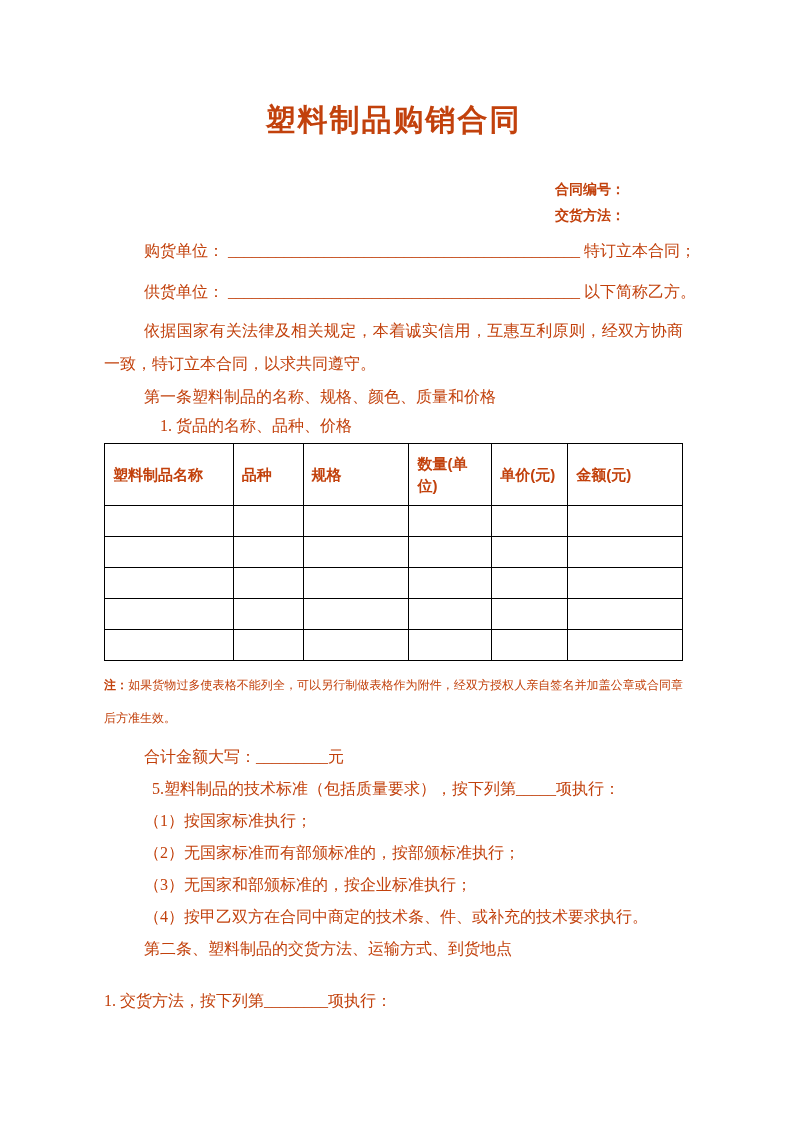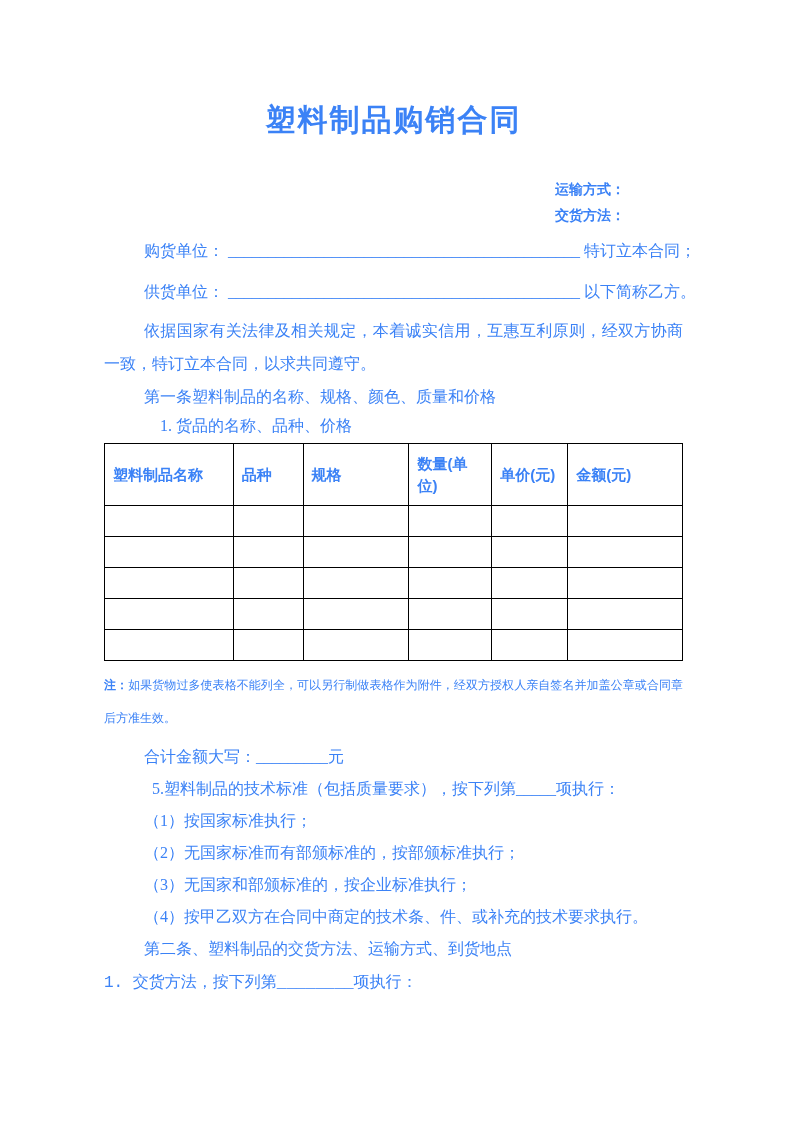--- a/index.html
+++ b/index.html
@@ -5,21 +5,21 @@
   * { margin: 0; padding: 0; box-sizing: border-box; }
   html, body { background: #888; }
   .page {
     width: 794px;
     height: 1123px;
     margin: 0 auto;
     background: #ffffff;
     padding: 98px 111px 0 104px;
     font-family: "Liberation Serif", serif;
     font-size: 16px;
-    color: #3b82f6;
+    color: #c2410c;
     overflow: hidden;
   }
   .doc-title {
     text-align: center;
     font-family: "Liberation Sans", sans-serif;
     font-weight: bold;
     font-size: 30px;
     line-height: 44px;
     letter-spacing: 2px;
     margin-bottom: 34px;
@@ -97,33 +97,32 @@
   .option-line {
     padding-left: 40px;
     line-height: 32px;
   }
   .clause2-heading {
     padding-left: 40px;
     line-height: 32px;
   }
   .delivery-line {
     line-height: 32px;
-    margin-top: 2px;
-    font-family: Liberation Mono, monospace;
+    margin-top: 20px;
   }
 </style>
 </head>
 <body>
 
 <div class="page">
 
   <h1 class="doc-title">塑料制品购销合同</h1>
 
   <div class="meta">
-    <div>运输方式：</div>
+    <div>合同编号：</div>
     <div>交货方法：</div>
   </div>
 
   <div class="party-line">
     <span>购货单位：</span>
     <span class="blank">____________________________________________</span>
     <span>特订立本合同；</span>
   </div>
 
   <div class="party-line">

